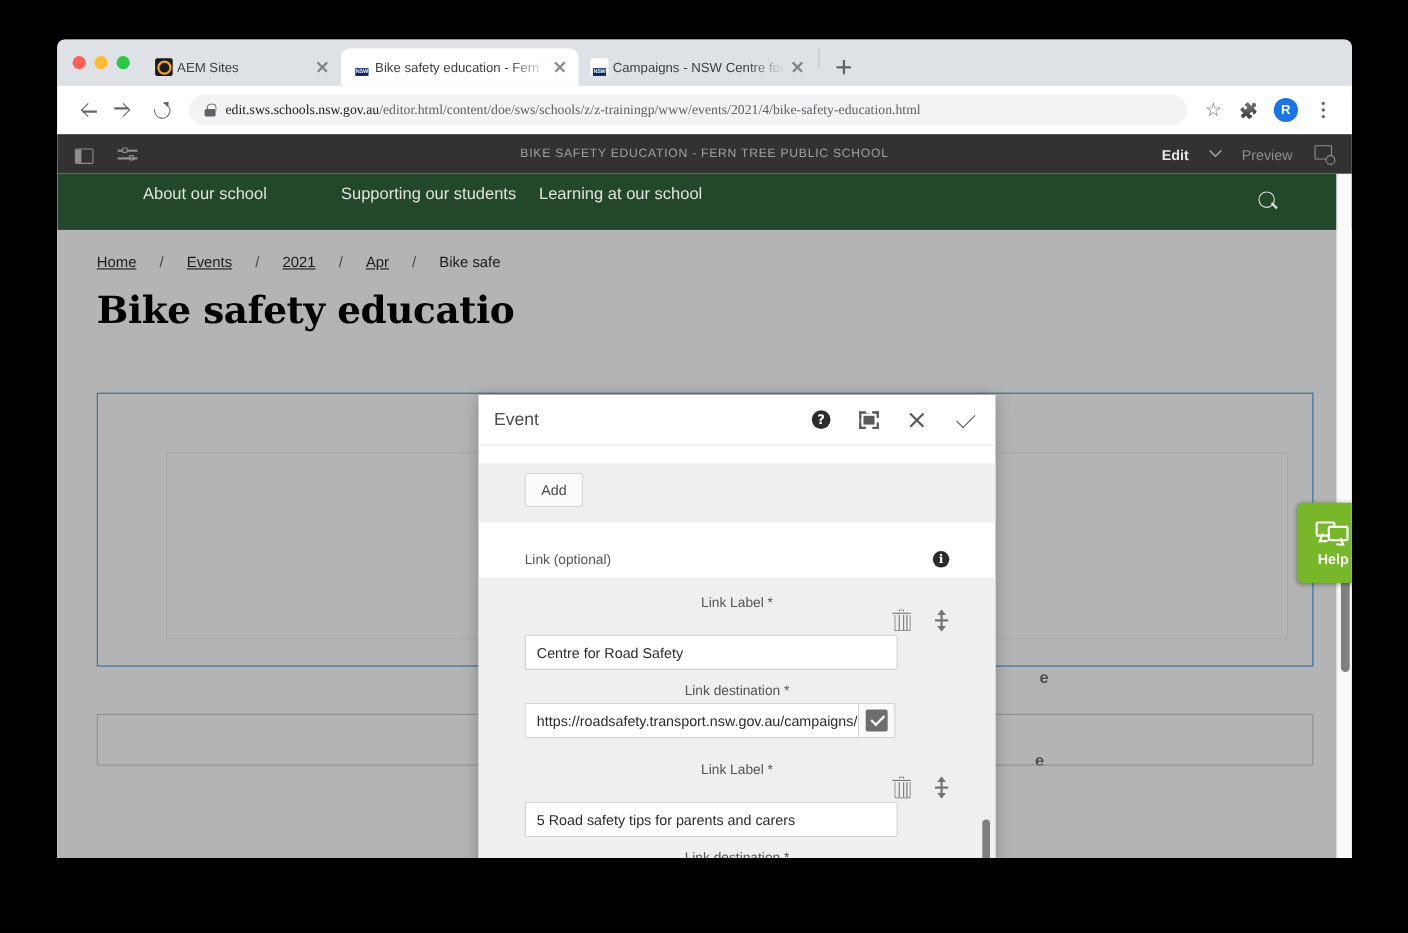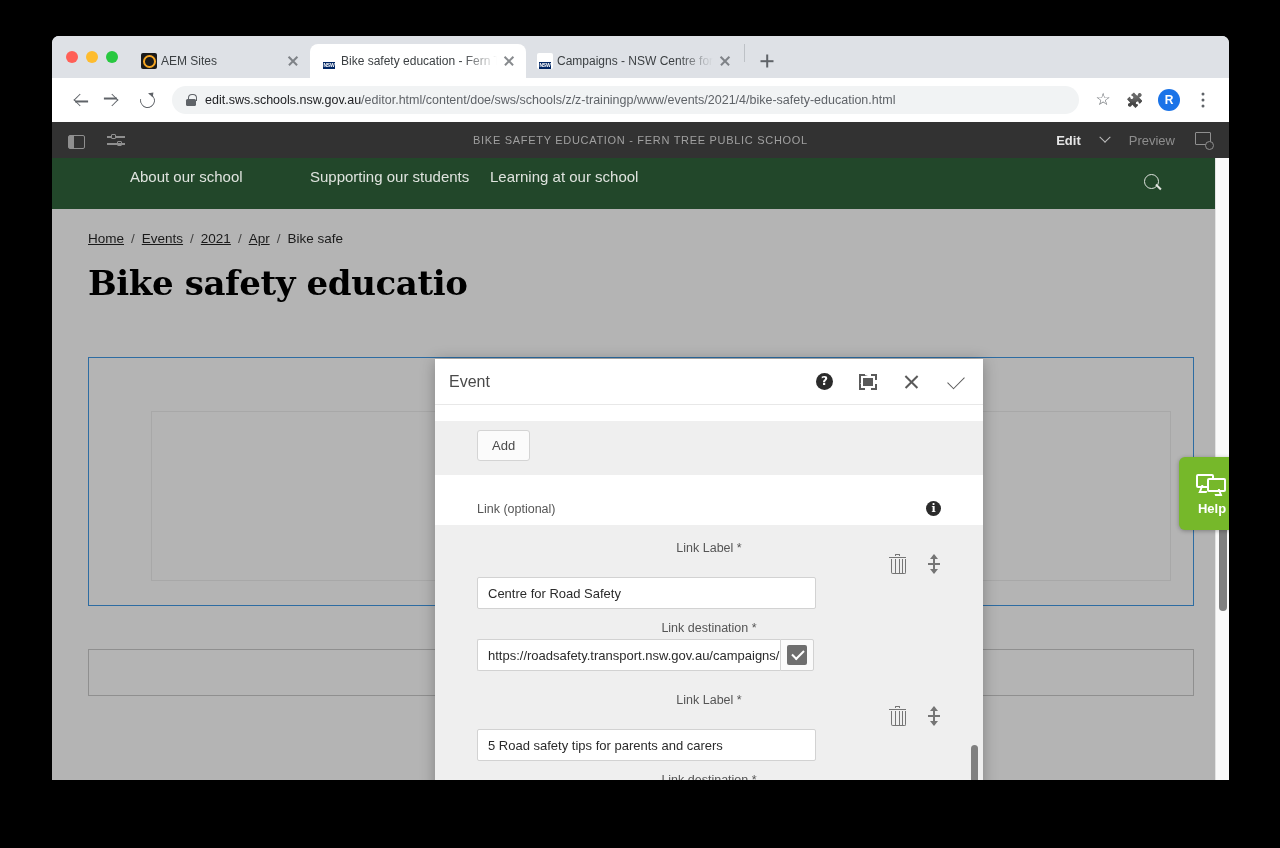--- a/index.html
+++ b/index.html
@@ -117,20 +117,21 @@
     content:''; position:absolute; left:17px; top:6.5px;
     border-left:3.5px solid transparent; border-right:3.5px solid transparent;
     border-bottom:4.5px solid #5f6368; transform: rotate(45deg);
   }
   .omnibox {
     flex: 1; height: 28px;
     background: #f1f3f4; border-radius: 14px;
     display: flex; align-items: center;
     padding: 0 14px; gap: 9px;
     margin: 0 6px;
+    font-family: Liberation Serif, serif;
   }
   .lock { width: 10px; height: 12px; position: relative; flex:0 0 10px;}
   .lock::before {
     content:''; position:absolute; left:1.5px; top:0;
     width:7px; height:6px; border:1.5px solid #5f6368;
     border-bottom:none; border-radius:4px 4px 0 0;
   }
   .lock::after {
     content:''; position:absolute; left:0; top:5px;
     width:10px; height:7px; background:#5f6368; border-radius:1.5px;
@@ -236,21 +237,21 @@
     width:13px; height:13px; border:1.8px solid #dfe3de; border-radius:50%;
   }
   .nav-search::after {
     content:''; position:absolute; left:11px; top:12px;
     width:7px; height:1.8px; background:#dfe3de; transform: rotate(45deg);
   }
 
   .crumbs {
     padding: 22px 0 0 36px;
     font-size: 13.5px; color: #1a1a1a;
-    display: flex; align-items: center; gap: 7px;
+    display: flex; align-items: center; gap: 21px;
     white-space: nowrap;
   }
   .crumbs a { color: #1a1a1a; text-decoration: underline; }
   .crumbs .sep { color: #444; }
   .crumbs .cur { text-decoration: none; }
 
   .pagetitle {
     margin: 17px 0 0 36px;
     font-family: "DejaVu Serif", serif;
     font-size: 34px; font-weight: bold; color: #000000;
@@ -317,21 +318,21 @@
     content:''; position:absolute; right: 3px; bottom: -6px;
     border-right: 2px solid #fff; border-bottom: 2px solid #fff;
     width: 5px; height: 5px; transform: skewX(20deg);
   }
   .help-label { font-size: 13px; font-weight: bold; color: #fff; }
 
   
   .dialog {
     position: absolute;
     left: 383px; top: 201px;
-    width: 548px; height: 485px;
+    width: 470px; height: 485px;
     background: #fff;
     box-shadow: 0 2px 14px rgba(0,0,0,.28);
     z-index: 40;
     display: flex; flex-direction: column;
   }
   .dlg-header {
     height: 46px; flex: 0 0 46px;
     display: flex; align-items: center;
     padding: 0 18px 0 14px;
     border-bottom: 1px solid #e8e8e8;

